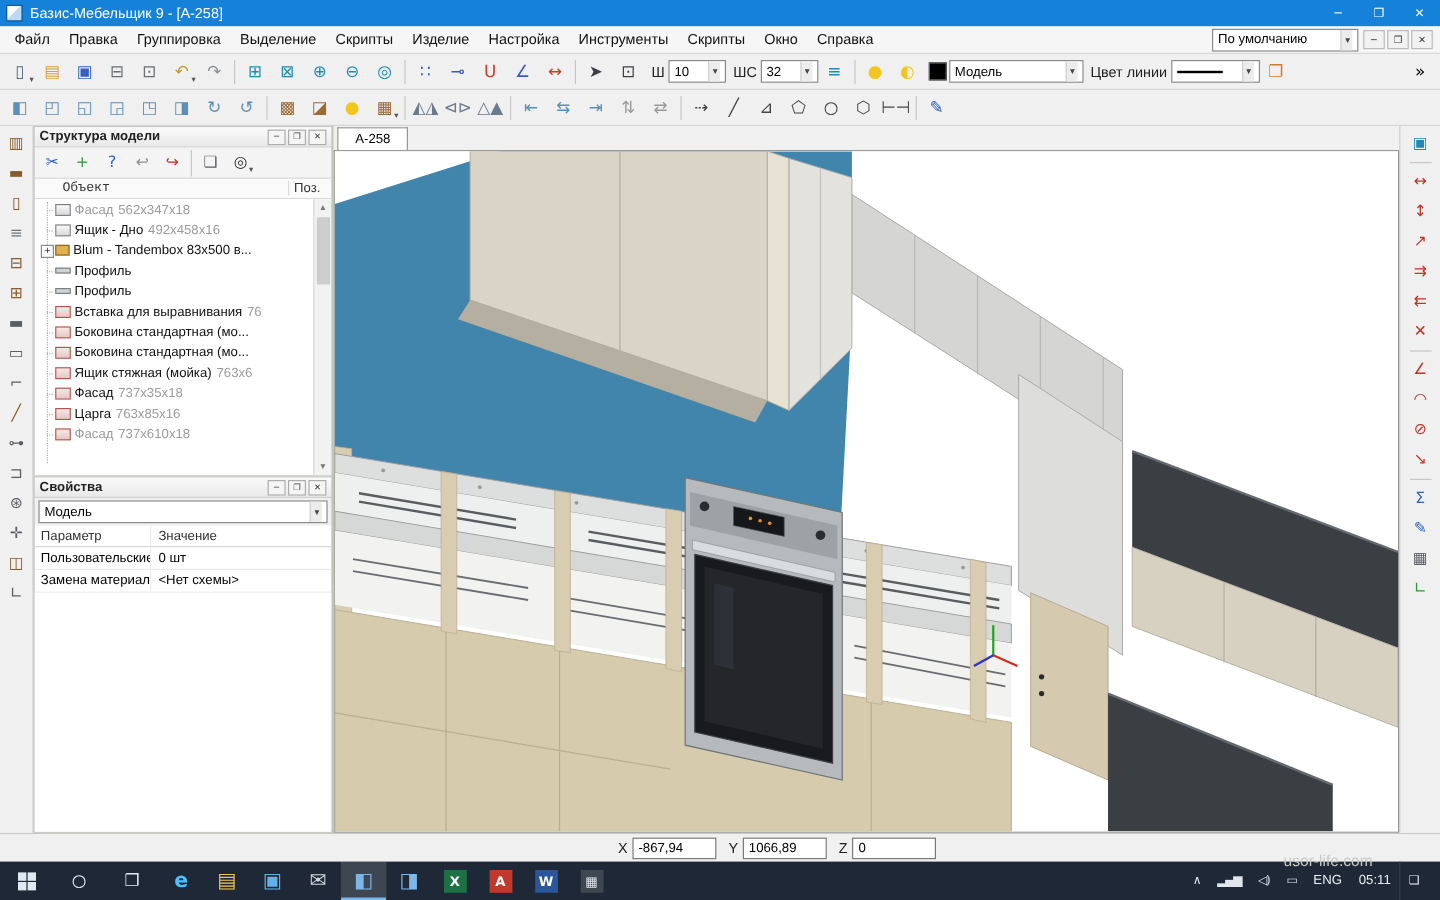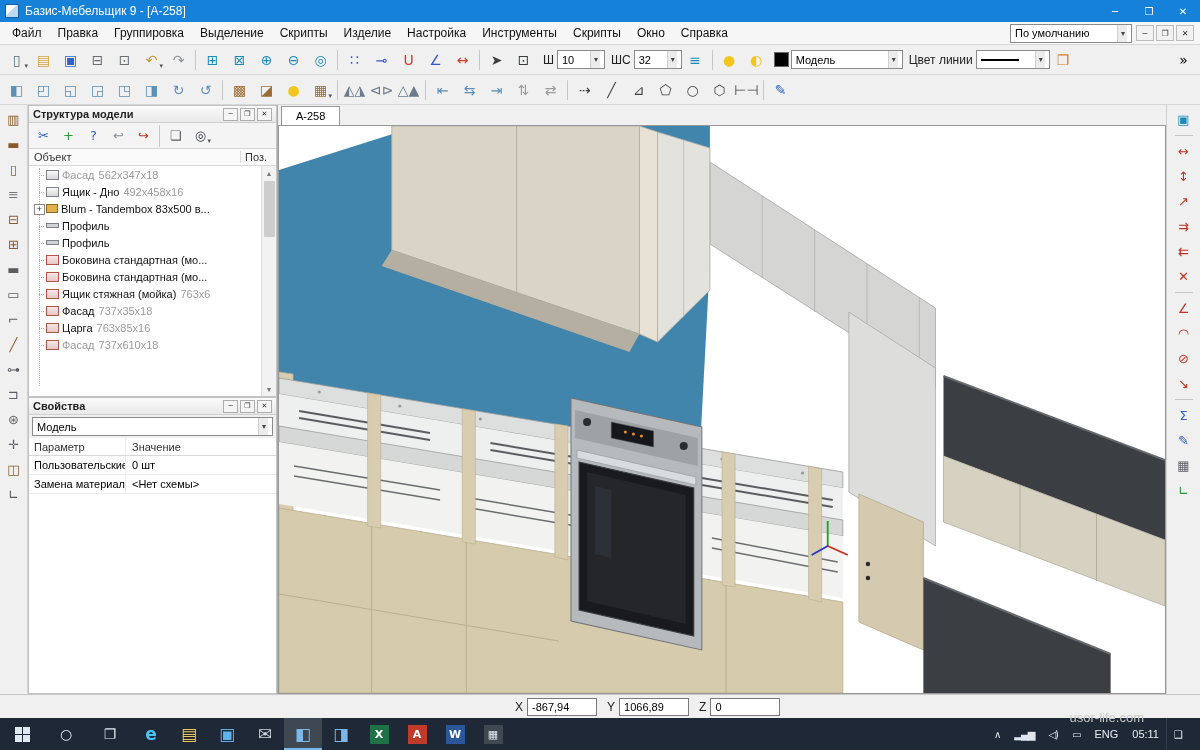--- a/index.html
+++ b/index.html
@@ -49,21 +49,21 @@
   .dock { display:flex; flex-direction:column; border:1px solid #c3c3c3; background:#f0f0f0; }
   .dock.structure { height:292px; }
   .dock.properties { flex:1; }
   .dock-head { height:17px; display:flex; align-items:center; padding:0 4px; background:linear-gradient(#fafafa,#e9e9e9); border-bottom:1px solid #cfcfcf; }
   .dock-title { font-size:11px; font-weight:bold; color:#222; }
   .dock-btns { margin-left:auto; display:flex; }
   .dock-btn { width:15px; height:13px; border:1px solid #adadad; background:#f5f5f5; display:flex; align-items:center; justify-content:center; font-size:7px; color:#333; margin-left:2px; }
   .dock-toolbar { height:26px; display:flex; align-items:center; background:#f4f4f4; border-bottom:1px solid #d4d4d4; padding:0 2px; }
   .dock-toolbar .tbtn { width:23px; height:22px; font-size:13px; }
   .tree-colhead { height:17px; display:flex; font-size:11px; color:#333; background:#fafafa; border-bottom:1px solid #d8d8d8; align-items:center; }
-  .tree-colhead .c1 { flex:1; padding-left:5px; }
+  .tree-colhead .c1 { flex:1; padding-left:23px;font-family:Liberation Mono, monospace; }
   .tree-colhead .c2 { width:36px; border-left:1px solid #d8d8d8; padding-left:4px; }
   .tree { flex:1; background:#fff; position:relative; overflow:hidden; padding-right:16px; }
   .tree::before { content:""; position:absolute; left:10px; top:2px; bottom:10px; border-left:1px dotted #b0b0b0; }
   .trow { display:flex; align-items:center; height:17px; padding-left:5px; white-space:nowrap; overflow:hidden; position:relative; }
   .t-node { width:11px; height:15px; position:relative; flex:none; }
   .t-node::after { content:""; position:absolute; left:5px; top:8px; width:5px; border-top:1px dotted #b0b0b0; }
   .t-node.plus::before { content:"+"; position:absolute; left:0px; top:3px; width:9px; height:9px; line-height:8px; text-align:center; font-size:9px; color:#333; border:1px solid #8a8a8a; background:#fff; z-index:2; }
   .t-ico { width:13px; height:10px; border:1px solid #7e8288; background:linear-gradient(180deg,#fafafa,#d8d8d8); flex:none; margin:0 3px 0 1px; }
   .t-ico.panel-red { border-color:#b8524a; background:linear-gradient(180deg,#f6e9e7,#e3c8c4); }
   .t-ico.fitting { border-color:#8a6a20; background:#e3b24e; width:12px; height:9px; }
@@ -486,20 +486,26 @@
           </div>
             <div class="trow" data-name="tree-item">
             <span class="t-node" data-name="tree-expand-icon"></span>
             <span class="t-ico profile" data-name="panel-icon"></span>
             <span class="t-label">Профиль</span>
             <span class="t-dim"></span>
           </div>
             <div class="trow" data-name="tree-item">
             <span class="t-node" data-name="tree-expand-icon"></span>
             <span class="t-ico panel-red" data-name="panel-icon"></span>
+            <span class="t-label">Вставка для выравнивания</span>
+            <span class="t-dim">76</span>
+          </div>
+            <div class="trow" data-name="tree-item">
+            <span class="t-node" data-name="tree-expand-icon"></span>
+            <span class="t-ico panel-red" data-name="panel-icon"></span>
             <span class="t-label">Боковина стандартная (мо...</span>
             <span class="t-dim"></span>
           </div>
             <div class="trow" data-name="tree-item">
             <span class="t-node" data-name="tree-expand-icon"></span>
             <span class="t-ico panel-red" data-name="panel-icon"></span>
             <span class="t-label">Боковина стандартная (мо...</span>
             <span class="t-dim"></span>
           </div>
             <div class="trow" data-name="tree-item">

